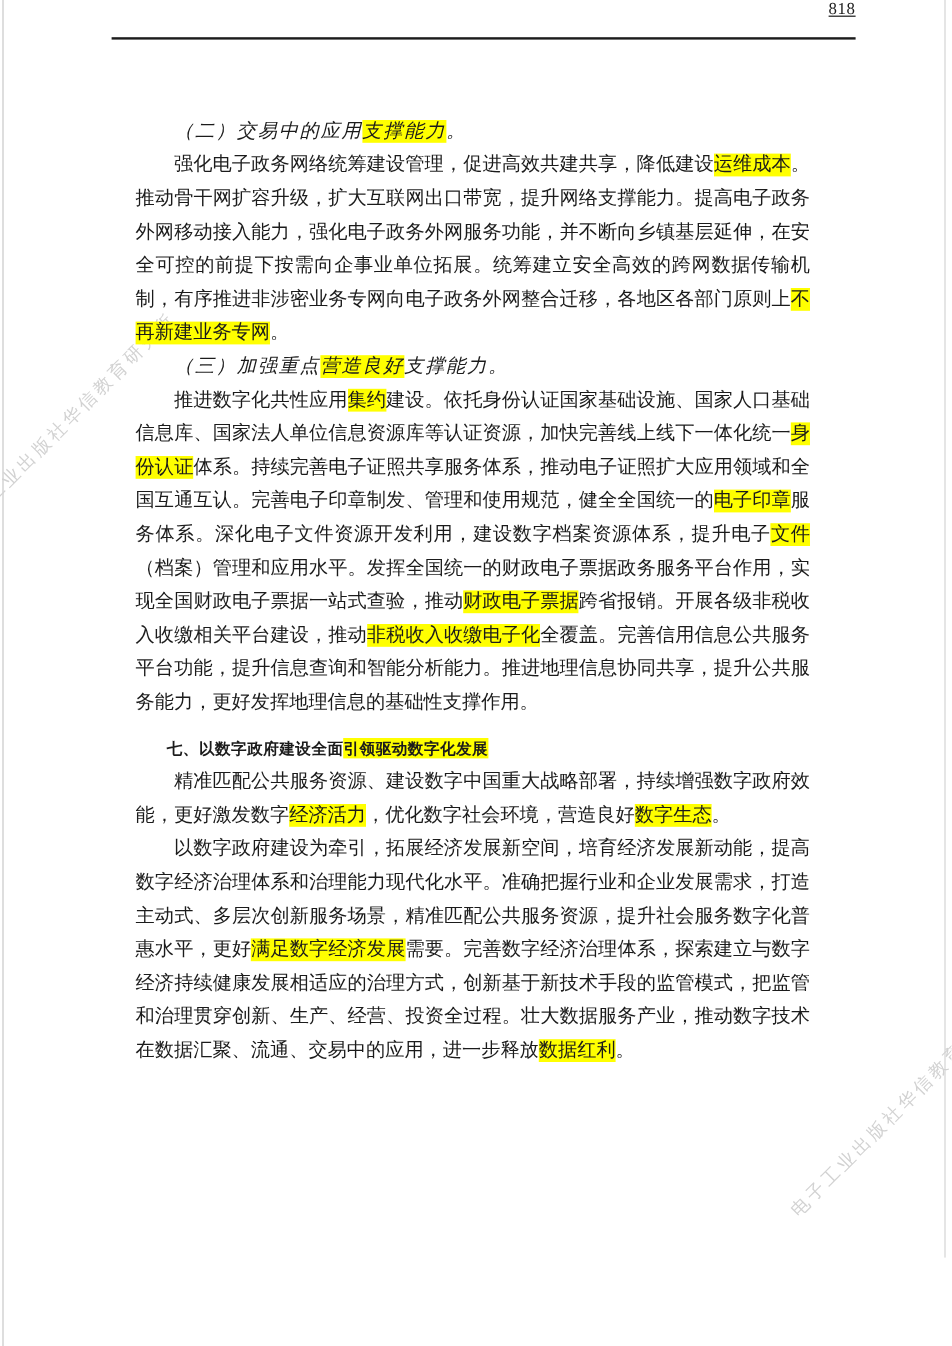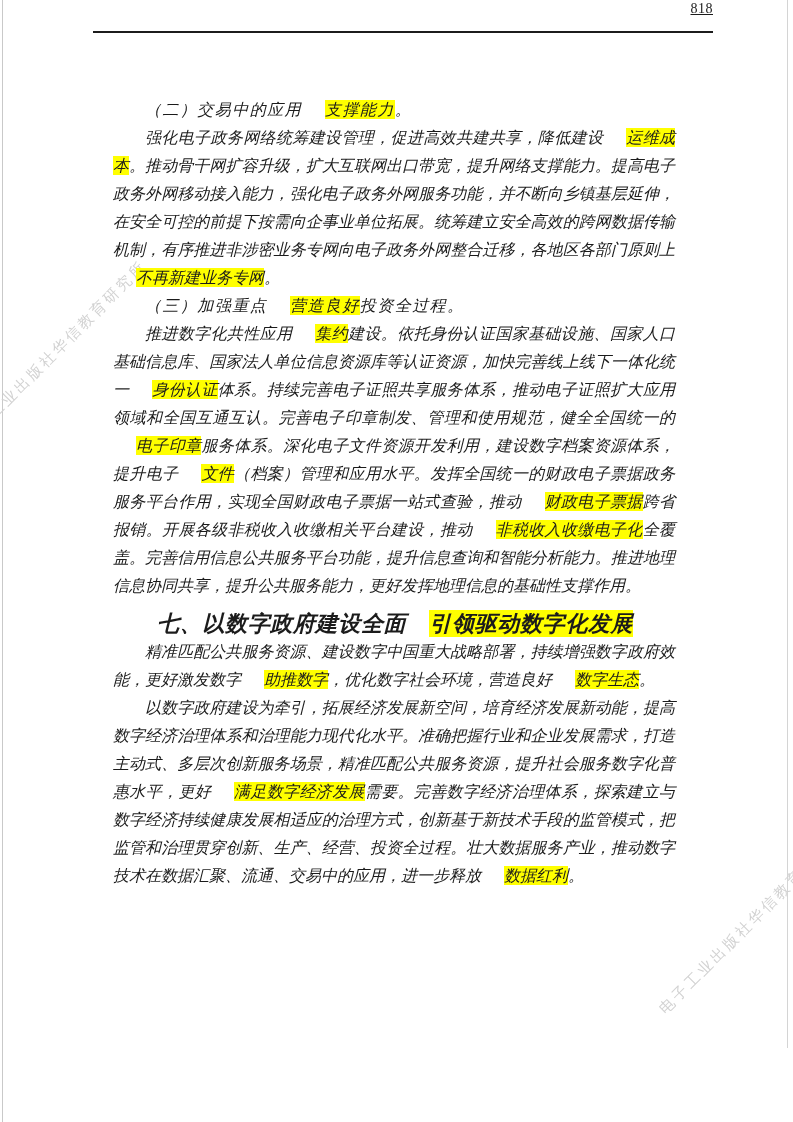--- a/index.html
+++ b/index.html
@@ -38,39 +38,38 @@
   .doc-body {
     position: absolute;
     top: 96px;
     left: 113px;
     width: 562px;
     font-size: 16px;
     line-height: 28px;
     text-align: justify;
     z-index: 2;
   }
-  .doc-body p { margin: 0; text-indent: 2em; font-style: italic; }
+  .doc-body p { margin: 0; text-indent: 2em; }
 
   p.subheading {
     font-style: italic;
     letter-spacing: 0.09em;
     font-family: "Liberation Serif", "DejaVu Serif", serif;
   }
   p.heading {
     font-family: "Liberation Sans", "DejaVu Sans", sans-serif;
     font-weight: bold;
-    font-size: 22px;
+    font-size: 13px;
     letter-spacing: 0.03em;
     margin-top: 10px;
   }
   mark {
     background: var(--hl, #ffff00);
     color: inherit;
     padding: 1px 0;
-    margin-left: 23px;
   }
 
   .wm {
     position: absolute;
     font-family: "Liberation Sans", "DejaVu Sans", sans-serif;
     color: var(--wm, #d2d2d2);
     font-size: 15px;
     letter-spacing: 3px;
     white-space: nowrap;
     transform-origin: 0 50%;
@@ -91,19 +90,19 @@
 
   <div class="wm wm-left">电子工业出版社华信教育研究所</div>
   <div class="wm wm-right">电子工业出版社华信教育研究所</div>
 
   <div class="pagenum">818</div>
   <div class="header-rule"></div>
 
   <div class="doc-body" id="doc-body">
       <p class="subheading"><span>（二）交易中的应用</span><mark>支撑能力</mark><span>。</span></p>
       <p class="paragraph"><span>强化电子政务网络统筹建设管理，促进高效共建共享，降低建设</span><mark>运维成本</mark><span>。推动骨干网扩容升级，扩大互联网出口带宽，提升网络支撑能力。提高电子政务外网移动接入能力，强化电子政务外网服务功能，并不断向乡镇基层延伸，在安全可控的前提下按需向企事业单位拓展。统筹建立安全高效的跨网数据传输机制，有序推进非涉密业务专网向电子政务外网整合迁移，各地区各部门原则上</span><mark>不再新建业务专网</mark><span>。</span></p>
-      <p class="subheading"><span>（三）加强重点</span><mark>营造良好</mark><span>投资全过程。</span></p>
+      <p class="subheading"><span>（三）加强重点</span><mark>营造良好</mark><span>支撑能力。</span></p>
       <p class="paragraph"><span>推进数字化共性应用</span><mark>集约</mark><span>建设。依托身份认证国家基础设施、国家人口基础信息库、国家法人单位信息资源库等认证资源，加快完善线上线下一体化统一</span><mark>身份认证</mark><span>体系。持续完善电子证照共享服务体系，推动电子证照扩大应用领域和全国互通互认。完善电子印章制发、管理和使用规范，健全全国统一的</span><mark>电子印章</mark><span>服务体系。深化电子文件资源开发利用，建设数字档案资源体系，提升电子</span><mark>文件</mark><span>（档案）管理和应用水平。发挥全国统一的财政电子票据政务服务平台作用，实现全国财政电子票据一站式查验，推动</span><mark>财政电子票据</mark><span>跨省报销。开展各级非税收入收缴相关平台建设，推动</span><mark>非税收入收缴电子化</mark><span>全覆盖。完善信用信息公共服务平台功能，提升信息查询和智能分析能力。推进地理信息协同共享，提升公共服务能力，更好发挥地理信息的基础性支撑作用。</span></p>
       <p class="heading"><span>七、以数字政府建设全面</span><mark>引领驱动数字化发展</mark></p>
-      <p class="paragraph"><span>精准匹配公共服务资源、建设数字中国重大战略部署，持续增强数字政府效能，更好激发数字</span><mark>助推数字</mark><span>，优化数字社会环境，营造良好</span><mark>数字生态</mark><span>。</span></p>
+      <p class="paragraph"><span>精准匹配公共服务资源、建设数字中国重大战略部署，持续增强数字政府效能，更好激发数字</span><mark>经济活力</mark><span>，优化数字社会环境，营造良好</span><mark>数字生态</mark><span>。</span></p>
       <p class="paragraph"><span>以数字政府建设为牵引，拓展经济发展新空间，培育经济发展新动能，提高数字经济治理体系和治理能力现代化水平。准确把握行业和企业发展需求，打造主动式、多层次创新服务场景，精准匹配公共服务资源，提升社会服务数字化普惠水平，更好</span><mark>满足数字经济发展</mark><span>需要。完善数字经济治理体系，探索建立与数字经济持续健康发展相适应的治理方式，创新基于新技术手段的监管模式，把监管和治理贯穿创新、生产、经营、投资全过程。壮大数据服务产业，推动数字技术在数据汇聚、流通、交易中的应用，进一步释放</span><mark>数据红利</mark><span>。</span></p>
     </div>
 </div>
 
 </body></html>

